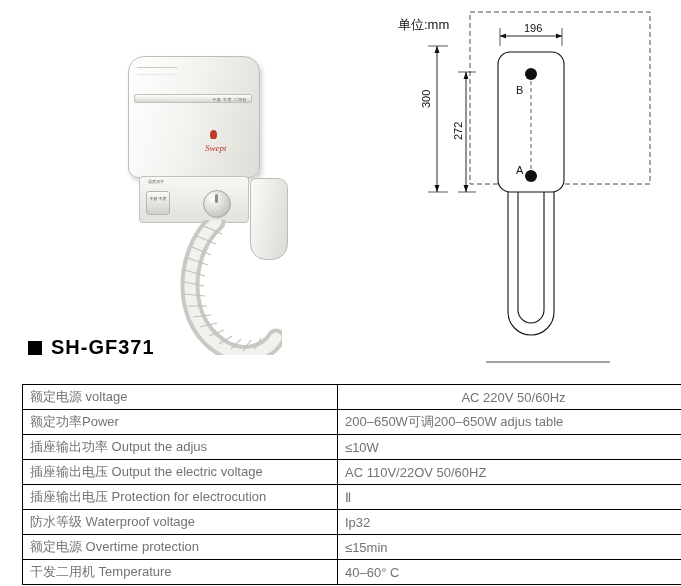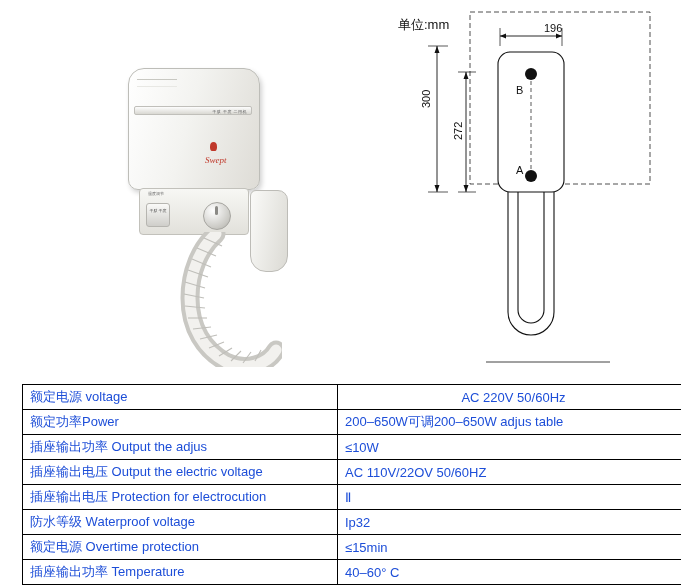--- a/index.html
+++ b/index.html
@@ -30,21 +30,21 @@
     font-weight: bold;
     letter-spacing: 1px;
     color: #000;
     white-space: nowrap;
   }
 
   
   .photo-area {
     position: absolute;
     left: 60px;
-    top: 60px;
+    top: 48px;
     width: 300px;
     height: 280px;
   }
   .dryer-body {
     position: absolute;
     left: 68px;
     top: 8px;
     width: 130px;
     height: 120px;
     background: linear-gradient(105deg, #ffffff 0%, #f3f3f0 45%, #dedcd6 100%);
@@ -174,21 +174,21 @@
     top: 16px;
     font-size: 13px;
     color: #111;
   }
   .draw-svg { position: absolute; left: 0; top: 0; }
   .dim-label {
     position: absolute;
     font-size: 11px;
     color: #111;
   }
-  .dim-196 { left: 544px; top: 22px; }
+  .dim-196 { left: 524px; top: 22px; }
   .dim-300 {
     left: 420px;
     top: 108px;
     transform: rotate(-90deg);
     transform-origin: left top;
   }
   .dim-272 {
     left: 452px;
     top: 140px;
     transform: rotate(-90deg);
@@ -226,21 +226,21 @@
     top: 384px;
     width: 637px;
     border-collapse: collapse;
     table-layout: fixed;
   }
   .spec-table td {
     border: 1px solid #000;
     height: 24px;
     padding: 0 7px;
     font-size: 13px;
-    color: #1d4ed8;
+    color: #737373;
     vertical-align: middle;
     white-space: nowrap;
     overflow: hidden;
   }
   .spec-table td.col-label { width: 300px; }
   .spec-table td.col-value { width: 337px; }
   .spec-table tr.first-row td.col-value { text-align: center; }
 </style>
 </head>
 <body>
@@ -317,20 +317,24 @@
     <path d="M518 192 L518 310 A13 13 0 0 0 544 310 L544 192" fill="none" stroke="#111" stroke-width="1.1"></path>
     <line x1="486" y1="362" x2="610" y2="362" stroke="#111" stroke-width="0.8"></line>
   </svg>
 
   <div class="dim-label dim-196">196</div>
   <div class="dim-label dim-300">300</div>
   <div class="dim-label dim-272">272</div>
   <div class="dim-label pt-label-b">B</div>
   <div class="dim-label pt-label-a">A</div>
 
+  <div class="model-row">
+    <span class="model-square"></span>
+    <span class="model-text">SH-GF371</span>
+  </div>
 
   <table class="spec-table">
     <tbody>
       <tr class="first-row">
         <td class="col-label">额定电源 voltage</td>
         <td class="col-value">AC 220V  50/60Hz</td>
       </tr>
       <tr>
         <td class="col-label">额定功率Power</td>
         <td class="col-value">200–650W可调200–650W adjus table</td>
@@ -349,19 +353,19 @@
       </tr>
       <tr>
         <td class="col-label">防水等级 Waterproof voltage</td>
         <td class="col-value">Ip32</td>
       </tr>
       <tr>
         <td class="col-label">额定电源 Overtime protection</td>
         <td class="col-value">≤15min</td>
       </tr>
       <tr>
-        <td class="col-label">插座输出功率 Temperature</td>
+        <td class="col-label">干发二用机 Temperature</td>
         <td class="col-value">40–60°  C</td>
       </tr>
     </tbody>
   </table>
 
 </div>
 
 </body></html>

